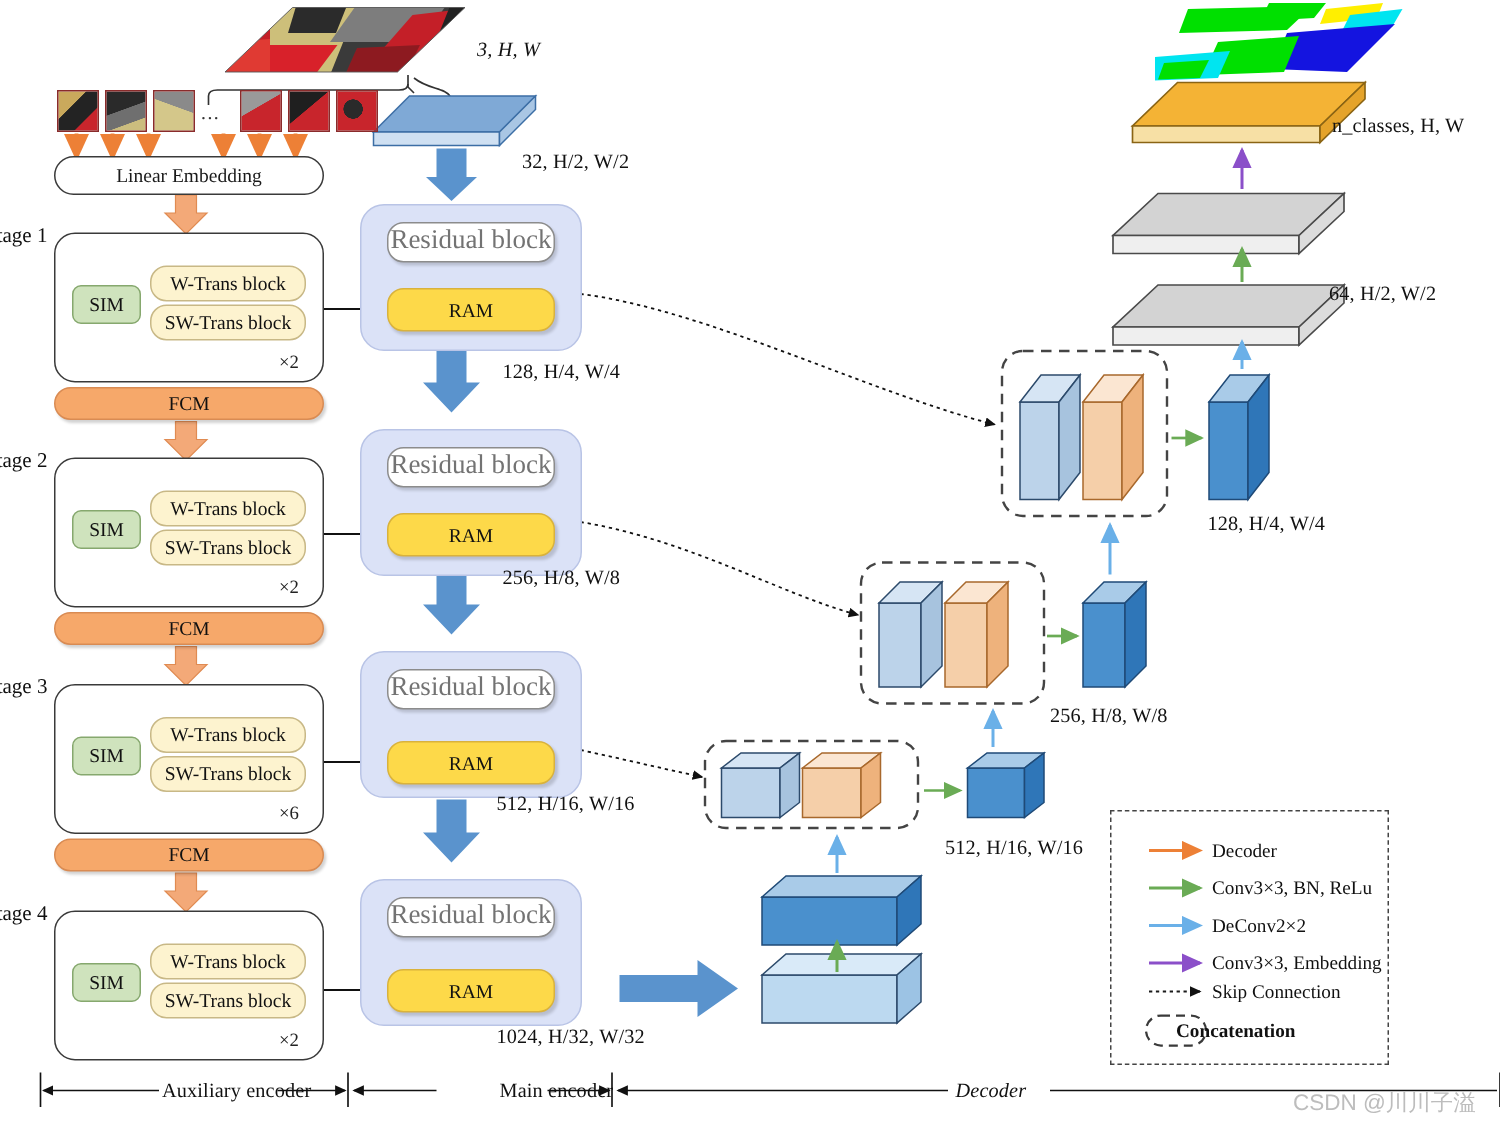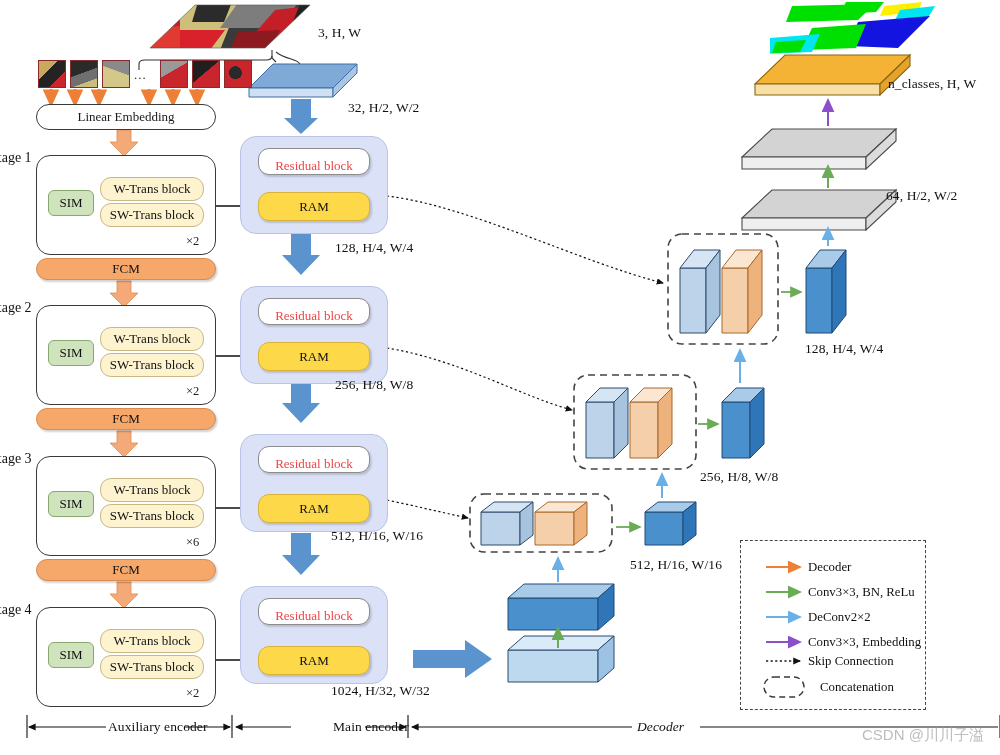--- a/index.html
+++ b/index.html
@@ -20,22 +20,22 @@
   .simblk{position:absolute;box-sizing:border-box;border:1.1px solid #86a86e;
           border-radius:6px;background:#cfe3bd;display:flex;align-items:center;
           justify-content:center;font-size:13px;color:#111;}
   .fcm{position:absolute;box-sizing:border-box;border:1px solid #d98b53;
        border-radius:11px;background:#f6a86a;display:flex;align-items:center;
        justify-content:center;font-size:13px;color:#111;
        box-shadow:1.5px 2px 2px rgba(0,0,0,.18);}
   .mainbox{position:absolute;box-sizing:border-box;border:1.2px solid #b9c4e6;
            border-radius:16px;background:#dbe2f7;}
   .resblk{position:absolute;box-sizing:border-box;border:1.1px solid #8c8c8c;
-          border-radius:11px;background:#fff;display:flex;align-items:flex-end;
-          justify-content:center;font-size:13px;color:#ef4444;
+          border-radius:11px;background:#fff;display:flex;align-items:flex-start;
+          justify-content:center;font-size:18px;color:#737373;
           box-shadow:1.5px 2px 2px rgba(0,0,0,.16);}
   .ramblk{position:absolute;box-sizing:border-box;border:1.1px solid #d9b23c;
           border-radius:11px;background:#fdd949;display:flex;align-items:center;
           justify-content:center;font-size:13px;color:#111;
           box-shadow:1.5px 2px 2px rgba(0,0,0,.16);}
   .mult{position:absolute;font-size:12.5px;color:#222;}
   .legendbox{position:absolute;box-sizing:border-box;border:1.6px dashed #444;
              background:#fff;}
   .leg-txt{position:absolute;font-size:12.8px;color:#111;white-space:nowrap;}
   .wm{position:absolute;font-family:"Liberation Sans","DejaVu Sans",sans-serif;
@@ -385,21 +385,21 @@
 
   <div class="mainbox" style="left:240px;top:586px;width:148px;height:98px;"></div>
   <div class="resblk" style="left:258px;top:598px;width:112px;height:27px;">
     <span>Residual block</span>
   </div>
   <div class="ramblk" style="left:258px;top:646px;width:112px;height:29px;">
     <span>RAM</span>
   </div>
   <div class="lbl" style="left:331px;top:683px;">1024, H/32, W/32</div>
 
-  <div class="lbl" style="left:318px;top:25px;">3, H, W</div>
+  <div class="lbl" style="left:318px;top:25px;font-style:italic;">3, H, W</div>
   <div class="lbl" style="left:348px;top:100px;">32, H/2, W/2</div>
   <div class="lbl" style="left:888px;top:76px;">n_classes, H, W</div>
   <div class="lbl" style="left:886px;top:188px;">64, H/2, W/2</div>
   <div class="lbl" style="left:805px;top:341px;">128, H/4, W/4</div>
   <div class="lbl" style="left:700px;top:469px;">256, H/8, W/8</div>
   <div class="lbl" style="left:630px;top:557px;">512, H/16, W/16</div>
 
   <div class="legendbox" style="left:740px;top:540px;width:186px;height:170px;"></div>
   <svg viewBox="0 0 1000 755" style="pointer-events:none;">
     <line x1="766" y1="567" x2="800" y2="567" stroke="#ed8036" stroke-width="2" marker-end="url(#ah-org)"></line>
@@ -407,21 +407,21 @@
     <line x1="766" y1="617" x2="800" y2="617" stroke="#6ab0e8" stroke-width="2" marker-end="url(#ah-blu)"></line>
     <line x1="766" y1="642" x2="800" y2="642" stroke="#8b4fc9" stroke-width="2" marker-end="url(#ah-pur)"></line>
     <line x1="766" y1="661" x2="800" y2="661" stroke="#1a1a1a" stroke-width="1.3" stroke-dasharray="2.2,2.4" marker-end="url(#ah-sm)"></line>
     <rect x="764" y="677" width="40" height="20" rx="10" ry="10" fill="none" stroke="#3a3a3a" stroke-width="1.5" stroke-dasharray="6,4"></rect>
   </svg>
   <div class="leg-txt" style="left:808px;top:560px;">Decoder</div>
   <div class="leg-txt" style="left:808px;top:585px;">Conv3×3, BN, ReLu</div>
   <div class="leg-txt" style="left:808px;top:610px;">DeConv2×2</div>
   <div class="leg-txt" style="left:808px;top:635px;">Conv3×3, Embedding</div>
   <div class="leg-txt" style="left:808px;top:654px;">Skip Connection</div>
-  <div class="leg-txt" style="left:820px;top:680px;">Concatenation</div>
+  <div class="leg-txt" style="left:784px;top:680px;font-weight:bold;">Concatenation</div>
 
   <svg viewBox="0 0 1000 755" style="pointer-events:none;">
     <defs>
       <marker id="ah-l" markerWidth="7" markerHeight="7" refX="1" refY="3.2" orient="auto">
         <path d="M7,0 L0,3.2 L7,6.4 z" fill="#111"></path>
       </marker>
       <marker id="ah-r" markerWidth="7" markerHeight="7" refX="6" refY="3.2" orient="auto">
         <path d="M0,0 L7,3.2 L0,6.4 z" fill="#111"></path>
       </marker>
     </defs>

